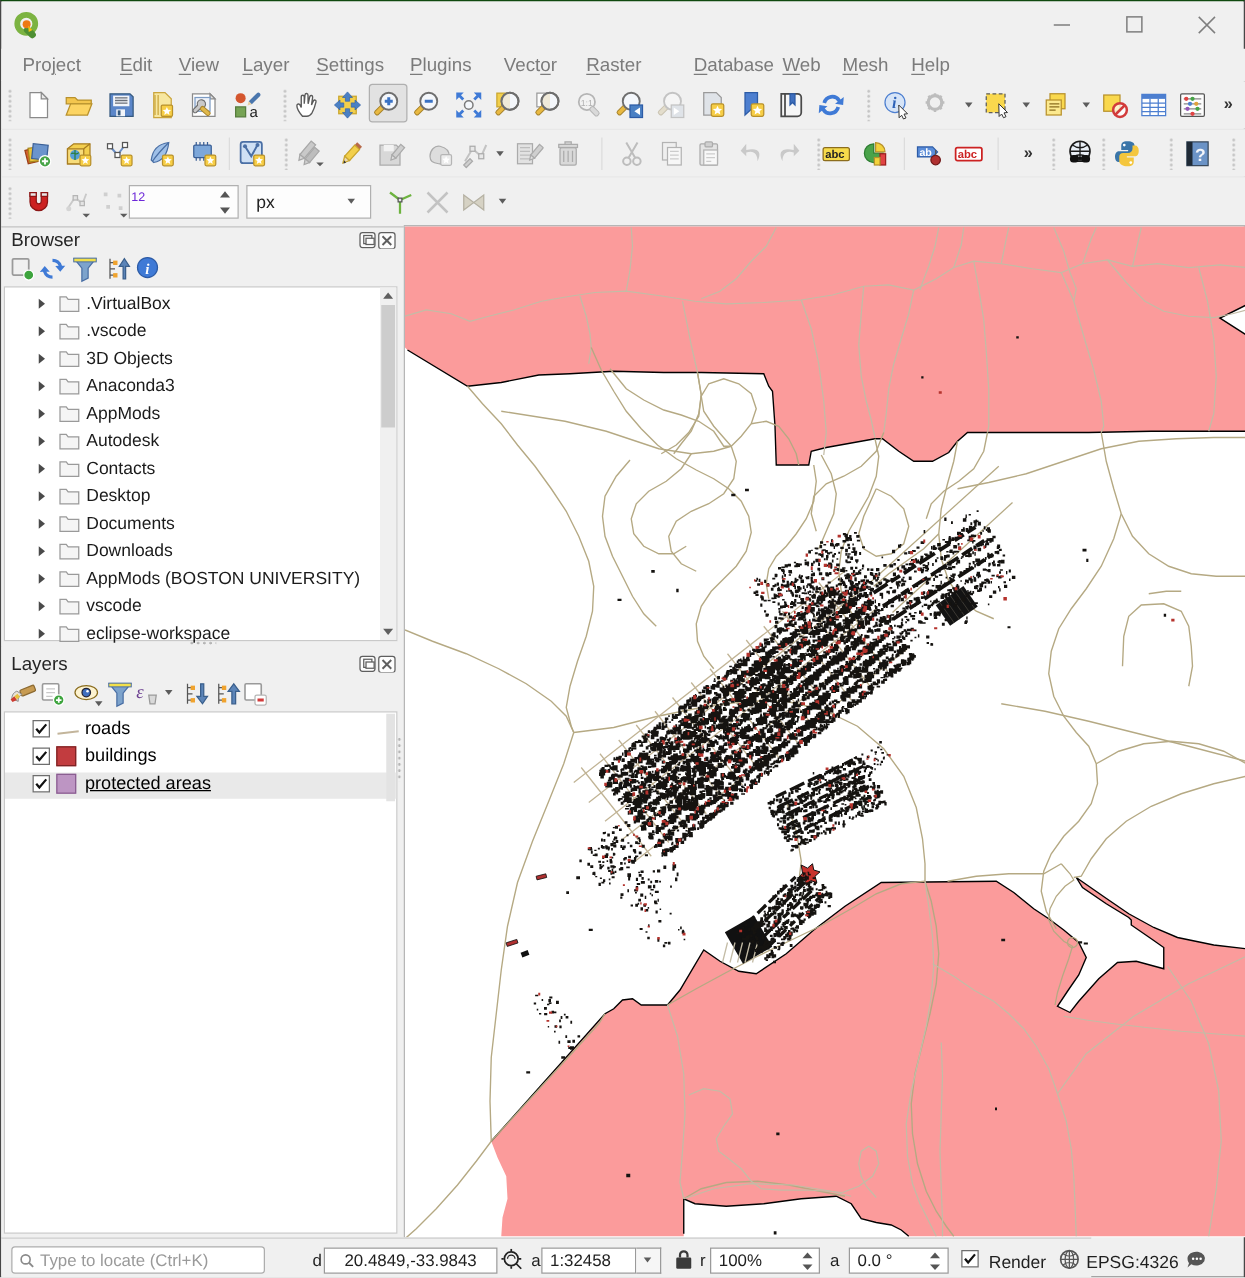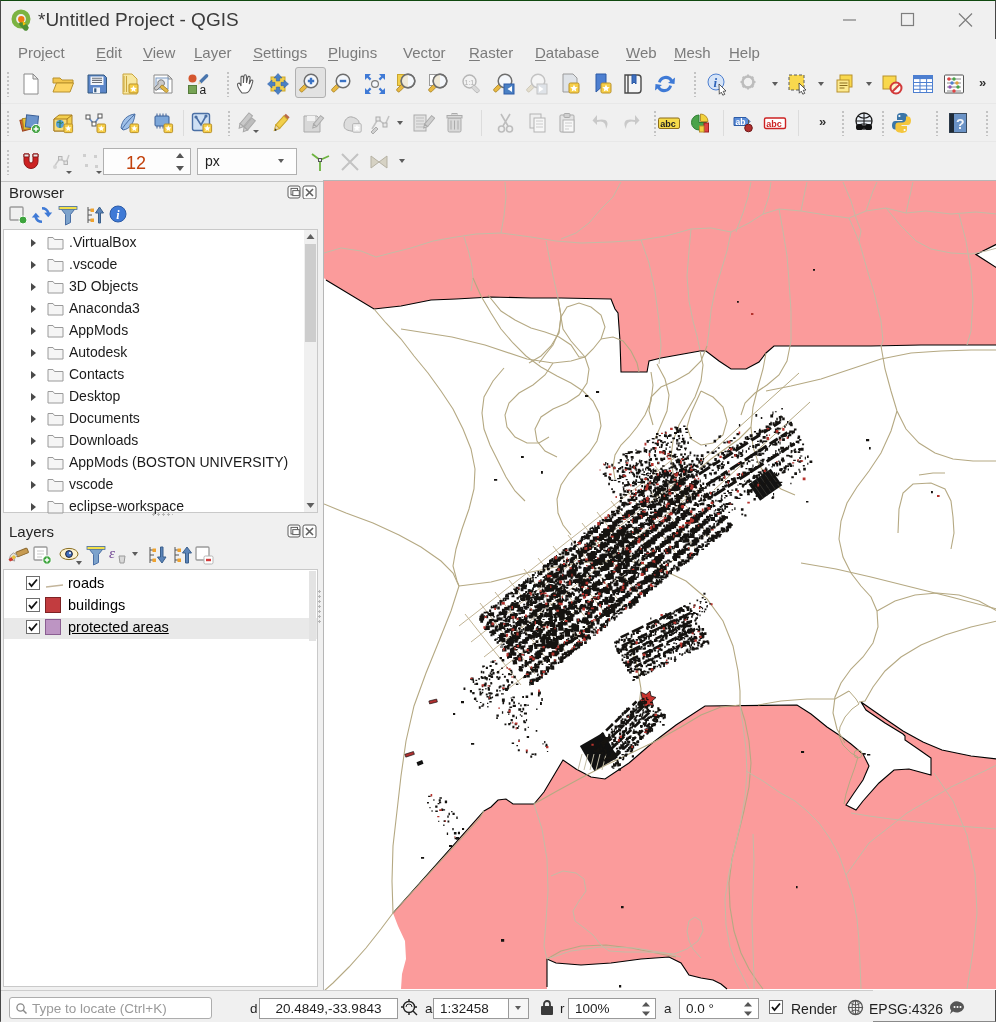--- a/index.html
+++ b/index.html
@@ -28,36 +28,35 @@
 .sinp{position:absolute;background:#fff;border:1px solid #9a9a9a;font-size:13.5px;color:#1f1f1f}
 </style></head><body>
 <div id="win">
 
 <svg class="abs" style="left:9px;top:7px" width="24" height="24" viewBox="0 0 24 24">
 <circle cx="11" cy="11" r="7.2" fill="none" stroke="#7cb342" stroke-width="4.6"></circle>
 <rect x="12" y="12" width="11" height="5.6" rx="2.6" transform="rotate(45 12 12)" fill="#4e8f33"></rect>
 <circle cx="11.3" cy="11.3" r="3.2" fill="#ee7913"></circle>
 <path d="M12.5 12.5 L16 16 L13 17.5 Z" fill="#f4c20d"></path>
 </svg>
-<div class="t" style="position:absolute;left:37px;top:8px;font-size:19px;color:#3b3b3b">*Untitled Project - QGIS</div>
 <svg class="abs" style="left:835px;top:8px" width="150" height="22" viewBox="0 0 150 22">
       <line x1="7" y1="11" x2="20" y2="11" stroke="#7e7e7e" stroke-width="1.2"></line>
       <rect x="65.5" y="4.5" width="12" height="12" fill="none" stroke="#7e7e7e" stroke-width="1.2"></rect>
       <path d="M123 4.5 L136 17.5 M136 4.5 L123 17.5" stroke="#7e7e7e" stroke-width="1.2"></path>
     </svg>
 <div id="menu">
 <span style="left:17px">Pro<u>j</u>ect</span>
 <span style="left:95px"><u>E</u>dit</span>
 <span style="left:142px"><u>V</u>iew</span>
 <span style="left:193px"><u>L</u>ayer</span>
 <span style="left:252px"><u>S</u>ettings</span>
 <span style="left:327px"><u>P</u>lugins</span>
 <span style="left:402px">Vect<u>o</u>r</span>
 <span style="left:468px"><u>R</u>aster</span>
-<span style="left:534px"><u>D</u>atabase</span>
+<span style="left:554px"><u>D</u>atabase</span>
 <span style="left:625px"><u>W</u>eb</span>
 <span style="left:673px"><u>M</u>esh</span>
 <span style="left:728px"><u>H</u>elp</span>
 </div>
 <div id="tb1" class="tb">
 <div class="grip" style="left:5px;top:6px"></div>
 <div class="abs" style="left:294px;top:2px;width:31px;height:31px;border:1px solid #b0b0b0;border-radius:3px;background:#e2e2e2"></div>
 <svg class="ic" style="left:18px;top:7px" width="24" height="24" viewBox="0 0 24 24">
         <path d="M5 2 h9 l5 5 v15 h-14 z" fill="#fff" stroke="#8a8a8a"></path>
         <path d="M14 2 l5 5 h-5 z" fill="#e8e8e8" stroke="#8a8a8a"></path>
@@ -413,21 +412,21 @@
         <g fill="#cfcfcf">
           <rect x="4" y="4" width="3" height="3"></rect>
           <rect x="15" y="5" width="3" height="3"></rect>
           <rect x="6" y="14" width="3" height="3"></rect>
           <rect x="16" y="15" width="3" height="3"></rect>
         </g>
       </svg>
 <div class="dd" style="left:65px;top:29px;border-left-width:3px;border-right-width:3px;border-top-width:3.5px"></div>
 <div class="dd" style="left:95px;top:29px;border-left-width:3px;border-right-width:3px;border-top-width:3.5px"></div>
 <div class="abs" style="left:102px;top:6px;width:88px;height:27px;background:#fdfdfd;border:1px solid #b0b0b0"></div>
-<div class="abs" style="left:125px;top:11px;font-size:18px;color:#c2410c">12</div>
+<div class="abs" style="left:104px;top:11px;font-size:10px;color:#6d28d9">12</div>
 <svg class="abs" style="left:172px;top:8px" width="14" height="24" viewBox="0 0 14 24">
         <path d="M7 3 l4 5 h-8 z" fill="#555"></path>
         <path d="M7 21 l4-5 h-8 z" fill="#555"></path>
       </svg>
 <div class="abs" style="left:196px;top:6px;width:100px;height:27px;background:#fdfdfd;border:1px solid #b0b0b0"></div>
 <div class="abs" style="left:204px;top:11px;font-size:14px;color:#222">px</div>
 <div class="dd" style="left:277px;top:17px"></div>
 <svg class="ic" style="left:307px;top:8px" width="24" height="24" viewBox="0 0 24 24">
         <path d="M12 10 L12 21 M12 10 L4 4 M12 10 L21 6" stroke="#6db33f" stroke-width="1.8" fill="none"></path>
         <rect x="10.5" y="8.5" width="3" height="3" fill="#e8e8e8" stroke="#555"></rect>

